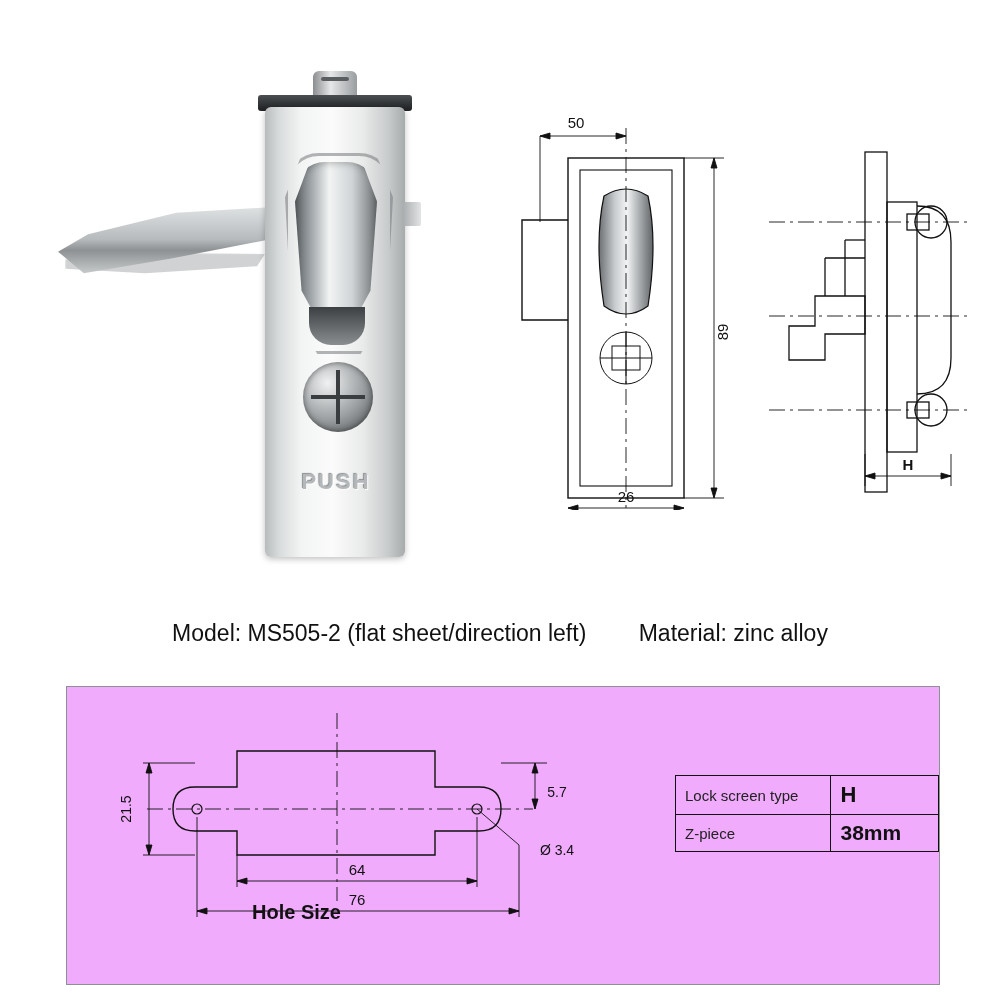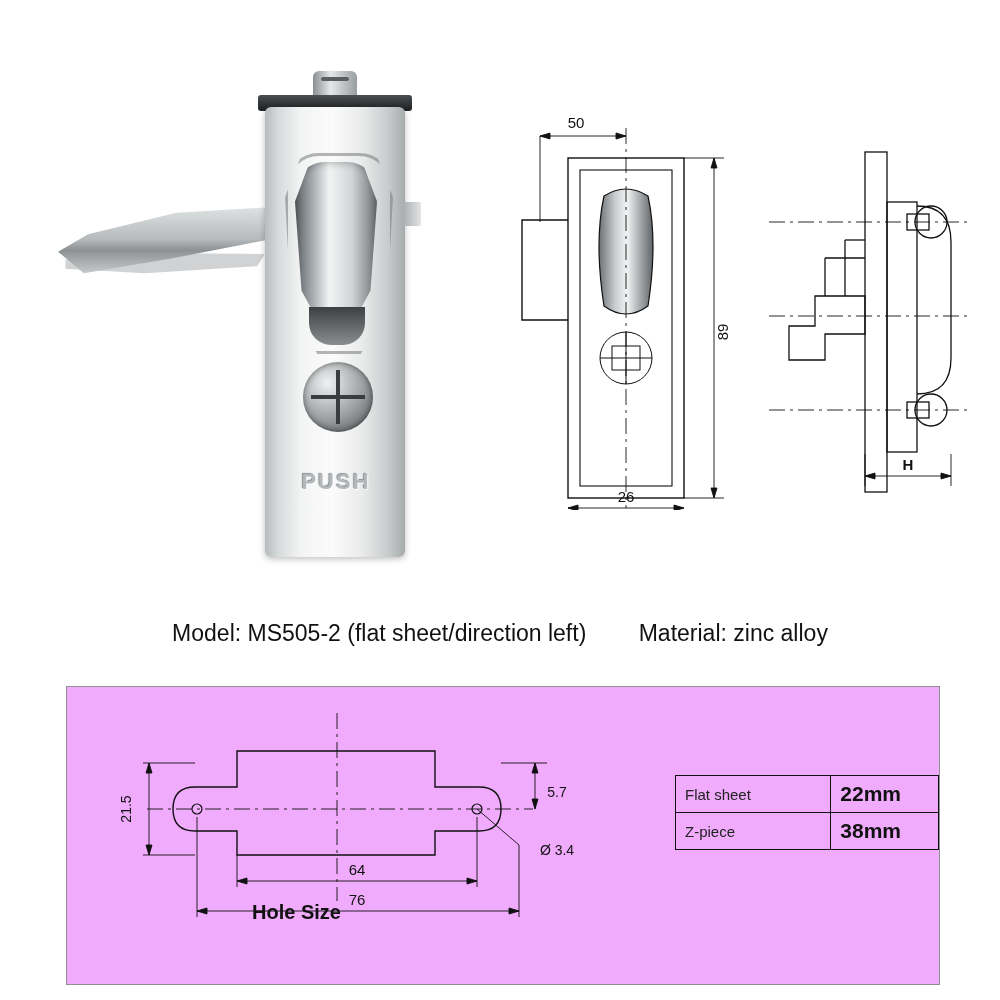--- a/index.html
+++ b/index.html
@@ -390,23 +390,23 @@
       <line x1="110" y1="112" x2="110" y2="212"></line>
       <line x1="432" y1="140" x2="432" y2="212"></line>
     </g>
     <text x="270" y="200" font-size="15" font-family="Liberation Sans, sans-serif" fill="#111" text-anchor="middle">76</text>
   </svg>
 
   <div id="hole-size-label">Hole Size</div>
 
   <table id="spec-table">
     <tbody>
-    <tr>
-      <td class="k">Flat sheet</td>
-      <td class="v">22mm</td>
+        <tr class="head">
+      <td class="k">Lock screen type</td>
+      <td class="v">H</td>
     </tr>
     <tr>
       <td class="k">Z-piece</td>
       <td class="v">38mm</td>
     </tr>
   </tbody>
     </table>
 </div>
 
 </body></html>

